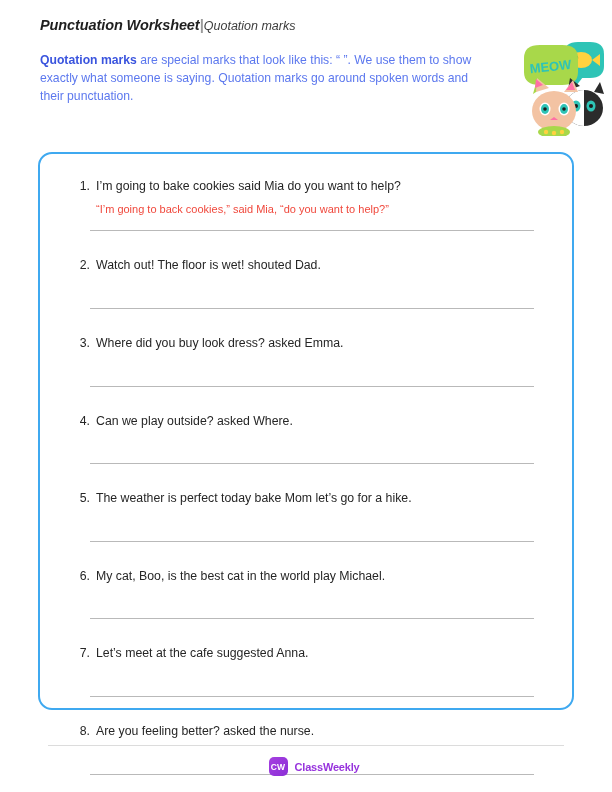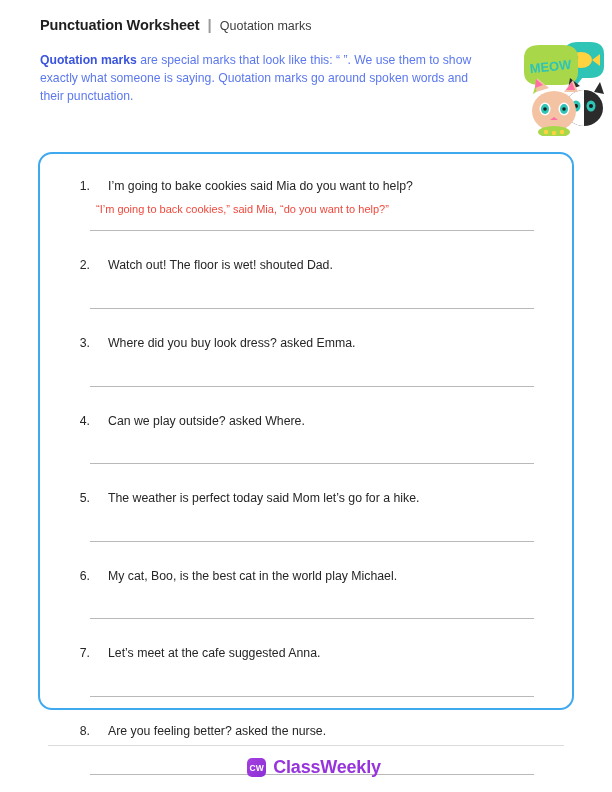--- a/index.html
+++ b/index.html
@@ -19,23 +19,24 @@
   
   .header {
     position: absolute;
     left: 40px;
     top: 16px;
     width: 500px;
   }
   .title-row {
     display: flex;
     align-items: baseline;
-    gap: 8px;
+    gap: 0;
     font-size: 14.5px;
     white-space: nowrap;
+    font-style: italic;
   }
   .title-main {
     font-weight: bold;
     color: #1f1f1f;
     letter-spacing: -0.1px;
   }
   .title-sep {
     color: #9a9a9a;
     font-weight: bold;
     font-size: 15px;
@@ -106,21 +107,21 @@
     color: #262626;
     line-height: 1.35;
     display: flex;
     gap: 6px;
   }
   .qnum {
     width: 14px;
     text-align: right;
     flex: 0 0 auto;
   }
-  .qbody { flex: 1 1 auto; margin-left: 12px; }
+  .qbody { flex: 1 1 auto; }
 
   .answer {
     color: #f0483c;
     font-size: 11px;
     margin-left: 20px;
     margin-top: 7px;
     line-height: 1.35;
   }
 
   .rule {
@@ -168,21 +169,21 @@
     font-size: 8.5px;
     font-weight: bold;
     display: flex;
     align-items: center;
     justify-content: center;
     letter-spacing: 0.2px;
   }
   .brand-name {
     color: #9733dd;
     font-weight: bold;
-    font-size: 18px;
+    font-size: 11px;
     letter-spacing: -0.2px;
   }
   .tagline {
     font-size: 9.6px;
     color: #4a4a4a;
     white-space: nowrap;
   }
   .tagline .copy { margin-left: 10px; }
 </style>
 </head>
@@ -286,21 +287,21 @@
           <span class="qnum">4.</span>
           <span class="qbody">Can we play outside? asked Where.</span>
         </div>
         <div class="sp-b"></div>
         <div class="rule"></div>
         <div class="sp-after"></div>
       </div>
       <div class="qitem">
         <div class="qtext">
           <span class="qnum">5.</span>
-          <span class="qbody">The weather is perfect today said Mom let’s go for a hike.</span>
+          <span class="qbody">The weather is perfect today bake Mom let’s go for a hike.</span>
         </div>
         <div class="sp-b"></div>
         <div class="rule"></div>
         <div class="sp-after"></div>
       </div>
       <div class="qitem">
         <div class="qtext">
           <span class="qnum">6.</span>
           <span class="qbody">My cat, Boo, is the best cat in the world play Michael.</span>
         </div>

